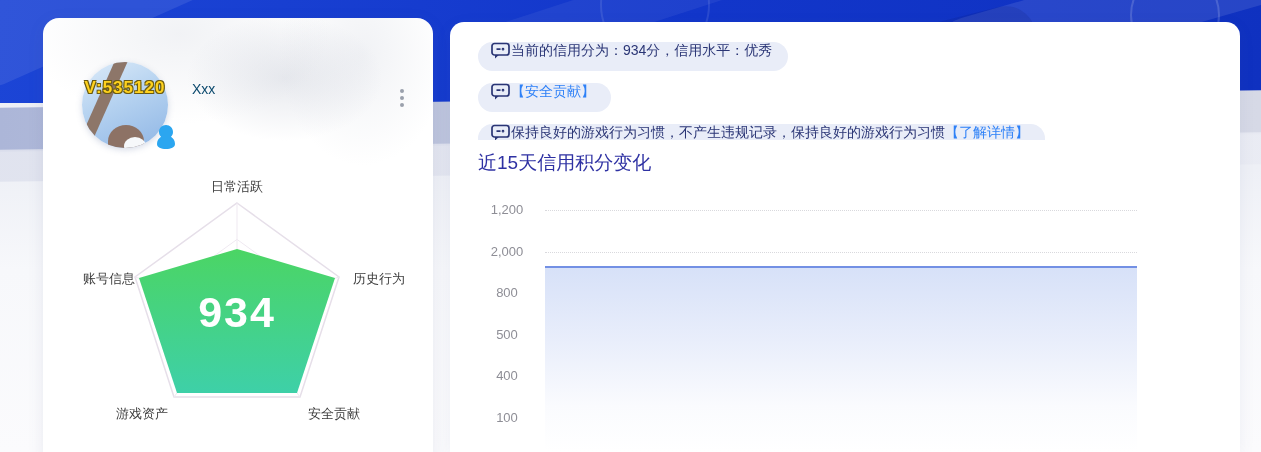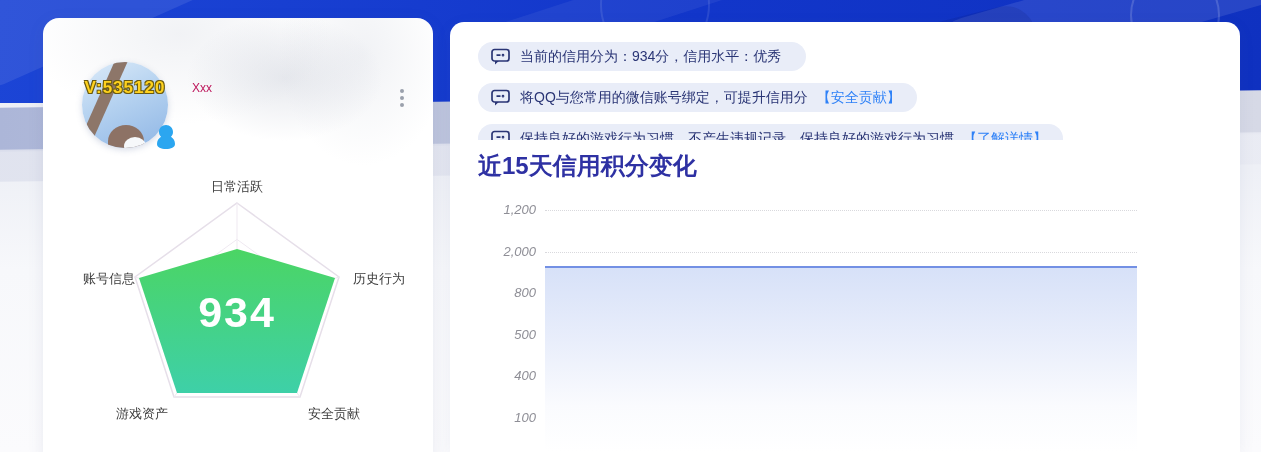--- a/index.html
+++ b/index.html
@@ -37,40 +37,40 @@
   .avatar{position:absolute;left:39px;top:44px;width:86px;height:86px;border-radius:50%;overflow:hidden;
     background:linear-gradient(155deg,#dcebf9 0%,#b5d2f0 45%,#9dc0e9 80%,#8fb5e3 100%);
     box-shadow:0 2px 6px rgba(90,110,160,.25);}
   .avatar .strap{position:absolute;left:16px;top:-8px;width:12px;height:92px;background:#8d7669;transform:rotate(24deg);}
   .avatar .blob-brown{position:absolute;left:26px;bottom:-9px;width:36px;height:32px;background:#8d7265;border-radius:50% 50% 40% 40%;}
   .avatar .blob-white{position:absolute;left:42px;bottom:-7px;width:22px;height:18px;background:#f6f8fa;border-radius:50%;}
   .avatar-overlay{position:absolute;left:28px;top:60px;width:108px;text-align:center;z-index:4;
     font-size:17px;font-weight:bold;letter-spacing:1px;color:#ffd21e;
     text-shadow:1px 1px 0 #6b5b10,-1px -1px 0 #6b5b10,1px -1px 0 #6b5b10,-1px 1px 0 #6b5b10;}
   .qq-badge{position:absolute;left:113px;top:106px;z-index:5;}
-  .user-name{position:absolute;left:149px;top:63px;font-size:12px;color:#be185d;}
+  .user-name{position:absolute;left:149px;top:63px;font-size:14px;color:#0c4a6e;}
   .cred-badge{position:absolute;left:149px;top:88px;height:26px;line-height:26px;padding:0 13px;
     border-radius:14px;background:linear-gradient(135deg,#43d87c,#1fc667);color:#fff;font-size:14px;}
   .kebab{position:absolute;left:352px;top:66px;width:14px;padding:2px;cursor:pointer;}
   .kebab i{display:block;width:4px;height:4px;border-radius:50%;background:#9aa0ac;margin:3px auto;}
   .radar-wrap{position:absolute;left:0;top:152px;width:390px;height:272px;}
   .radar-wrap svg text.axis{font-size:13px;fill:#3c3c3c;}
   .radar-wrap svg text.score{font-size:43px;font-weight:bold;fill:#ffffff;letter-spacing:2px;}
 
   
   .main-panel{position:absolute;left:450px;top:22px;width:790px;height:430px;background:#fff;
     border-radius:14px 14px 0 0;z-index:2;overflow:hidden;box-shadow:0 4px 16px rgba(80,90,140,.08);}
   .messages{position:absolute;left:28px;top:16px;width:732px;height:102px;overflow:hidden;padding-top:4px;}
   .msg-row{margin-bottom:12px;display:flex;}
-  .pill{display:inline-flex;align-items:center;gap:9px;height:29px;padding:0 16px 0 12px;max-width:732px;
+  .pill{display:inline-flex;align-items:flex-start;gap:0;height:29px;padding:0 16px 0 12px;max-width:732px;
     background:#e9edf8;border-radius:15px;font-size:14px;color:#2a3575;white-space:nowrap;overflow:hidden;}
   .pill .link{color:#2e81f7;cursor:pointer;}
   .bubble-icon{flex:0 0 auto;display:flex;}
-  .chart-title{position:absolute;left:28px;top:128px;font-size:24px;font-weight:bold;color:#2e31a3;}
-  .ytick{position:absolute;left:28px;width:58px;text-align:right;font-size:13px;color:#8e8e96;font-style:italic;}
+  .chart-title{position:absolute;left:28px;top:128px;font-size:19px;font-weight:normal;color:#2e31a3;}
+  .ytick{position:absolute;left:28px;width:58px;text-align:center;font-size:13px;color:#8e8e96;}
   .gridline{position:absolute;left:95px;width:592px;height:0;border-top:1px dotted #d9d9dd;}
   .area-fill{position:absolute;left:95px;width:592px;top:244px;height:186px;
     background:linear-gradient(180deg,#d7e1f8 0%,#e9eefb 40%,#fafbfe 75%,#ffffff 100%);
     border-top:2px solid #7390e4;}
 </style>
 </head>
 <body>
 
 <div class="top-band">
   <div class="streak s1"></div>
@@ -157,21 +157,20 @@
     <div class="msg-row">
       <div class="pill">
         <span class="bubble-icon">
           <svg width="21" height="18" viewBox="0 0 21 18" fill="none" stroke="#2a3575" stroke-width="1.7">
             <rect x="2" y="1.5" width="17" height="11.5" rx="2.5"></rect>
             <path d="M5 13 L5 16.5 L8.8 13" fill="#2a3575" stroke="none"></path>
             <line x1="6.5" y1="7.2" x2="10.5" y2="7.2"></line>
             <circle cx="13" cy="7.2" r="0.5" fill="#2a3575"></circle>
           </svg>
         </span>
-        <span>将QQ与您常用的微信账号绑定，可提升信用分 </span>
         <span class="link">【安全贡献】</span>
       </div>
     </div>
     <div class="msg-row">
       <div class="pill">
         <span class="bubble-icon">
           <svg width="21" height="18" viewBox="0 0 21 18" fill="none" stroke="#2a3575" stroke-width="1.7">
             <rect x="2" y="1.5" width="17" height="11.5" rx="2.5"></rect>
             <path d="M5 13 L5 16.5 L8.8 13" fill="#2a3575" stroke="none"></path>
             <line x1="6.5" y1="7.2" x2="10.5" y2="7.2"></line>

